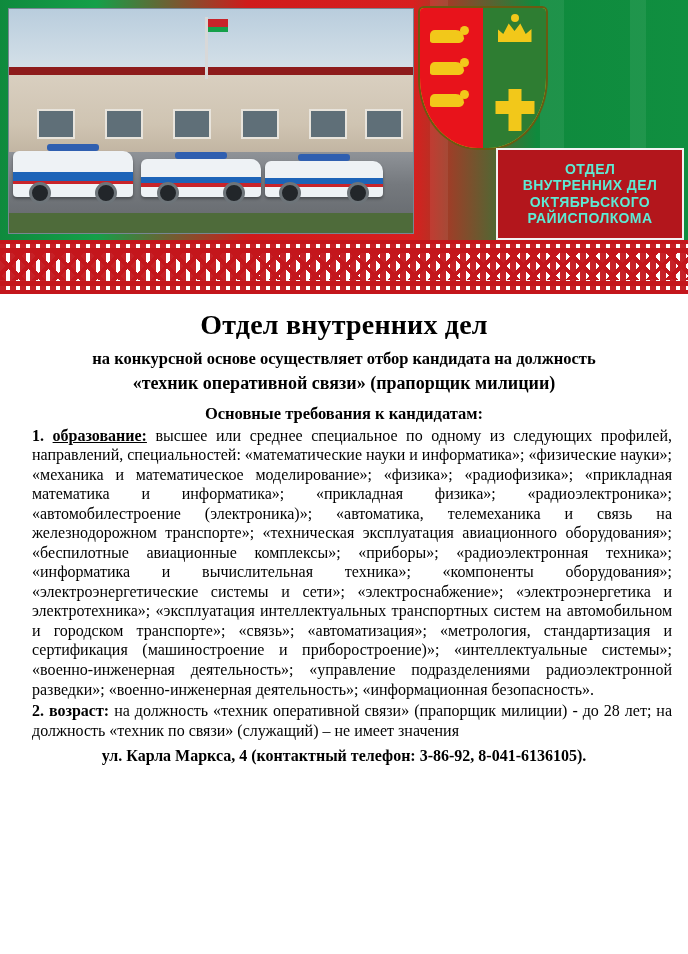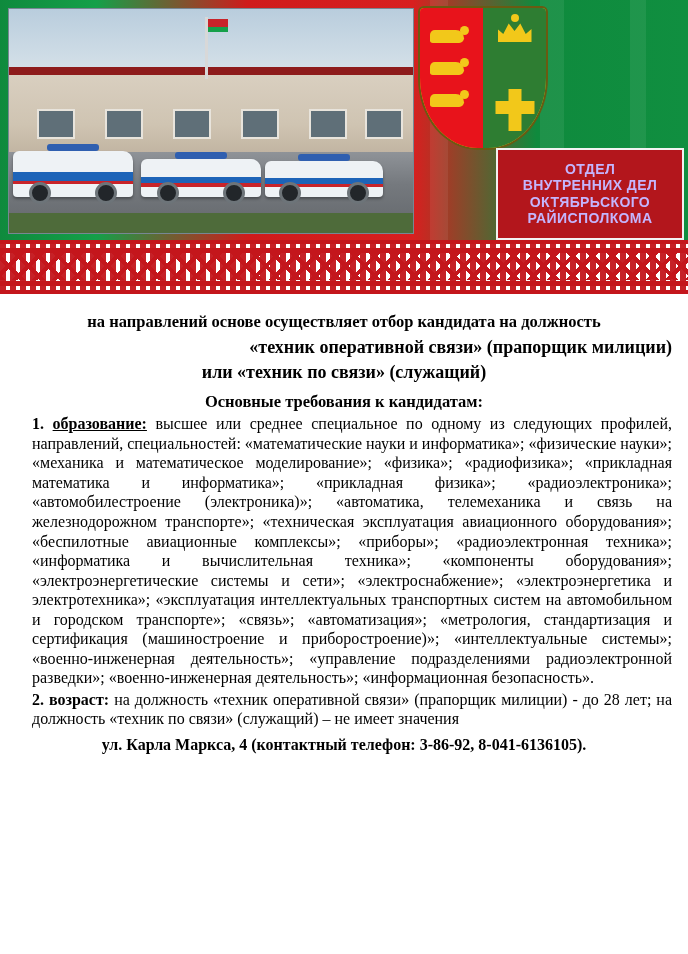--- a/index.html
+++ b/index.html
@@ -137,21 +137,21 @@
 
   
   .plate{
     position:absolute;left:496px;top:148px;width:184px;height:88px;
     background:#b3161c;
     border:2px solid #f2f2f2;
     display:flex;flex-direction:column;align-items:center;justify-content:center;
     gap:1px;
   }
   .plate div{
-    color:#c4b5fd;
+    color:#5eead4;
     font-family:"Liberation Sans", sans-serif;
     font-weight:bold;
     font-size:14px;
     letter-spacing:.4px;
     line-height:1.08;
     text-align:center;
   }
 
   
   .ornament{
@@ -198,21 +198,21 @@
   h1.title .l2{display:block;}
   .sub{
     margin:8px 0 0 0;
     text-align:center;
     font-size:16.5px;
     font-weight:bold;
     line-height:1.25;
   }
   .sub2{
     margin:3px 0 0 0;
-    text-align:right;
+    text-align:center;
     font-size:18px;
     font-weight:bold;
     line-height:1.3;
   }
   .sub3{
     margin:2px 0 0 0;
     text-align:center;
     font-size:18px;
     font-weight:bold;
     line-height:1.3;
@@ -314,25 +314,25 @@
   <div class="ornament">
     <div class="orn-row"></div>
     <div class="orn-diamonds"></div>
     <div class="orn-bar-top"></div>
     <div class="orn-bar-bot"></div>
   </div>
 
   <div class="content">
 
     <h1 class="title">
+      <span>Отдел внутренних дел</span>
     </h1>
 
-    <div class="sub">на направлений основе осуществляет отбор кандидата на должность</div>
+    <div class="sub">на конкурсной основе осуществляет отбор кандидата на должность</div>
     <div class="sub2">«техник оперативной связи» (прапорщик милиции)</div>
-    <div class="sub3">или «техник по связи» (служащий)</div>
 
     <div class="reqhead">
       <span>Основные требования к кандидатам</span>:
     </div>
 
     <p class="para">
       <span class="b">1.</span>
       <span class="u">образование:</span><span> высшее или среднее специальное по одному из следующих профилей, направлений, специальностей: «математические науки и информатика»; «физические науки»; «механика и математическое моделирование»; «физика»; «радиофизика»; «прикладная математика и информатика»; «прикладная физика»; «радиоэлектроника»; «автомобилестроение (электроника)»; «автоматика, телемеханика и связь на железнодорожном транспорте»; «техническая эксплуатация авиационного оборудования»; «беспилотные авиационные комплексы»; «приборы»; «радиоэлектронная техника»; «информатика и вычислительная техника»; «компоненты оборудования»; «электроэнергетические системы и сети»; «электроснабжение»; «электроэнергетика и электротехника»; «эксплуатация интеллектуальных транспортных систем на автомобильном и городском транспорте»; «связь»; «автоматизация»; «метрология, стандартизация и сертификация (машиностроение и приборостроение)»; «интеллектуальные системы»; «военно-инженерная деятельность»; «управление подразделениями радиоэлектронной разведки»; «военно-инженерная деятельность»; «информационная безопасность».</span>
     </p>
 

